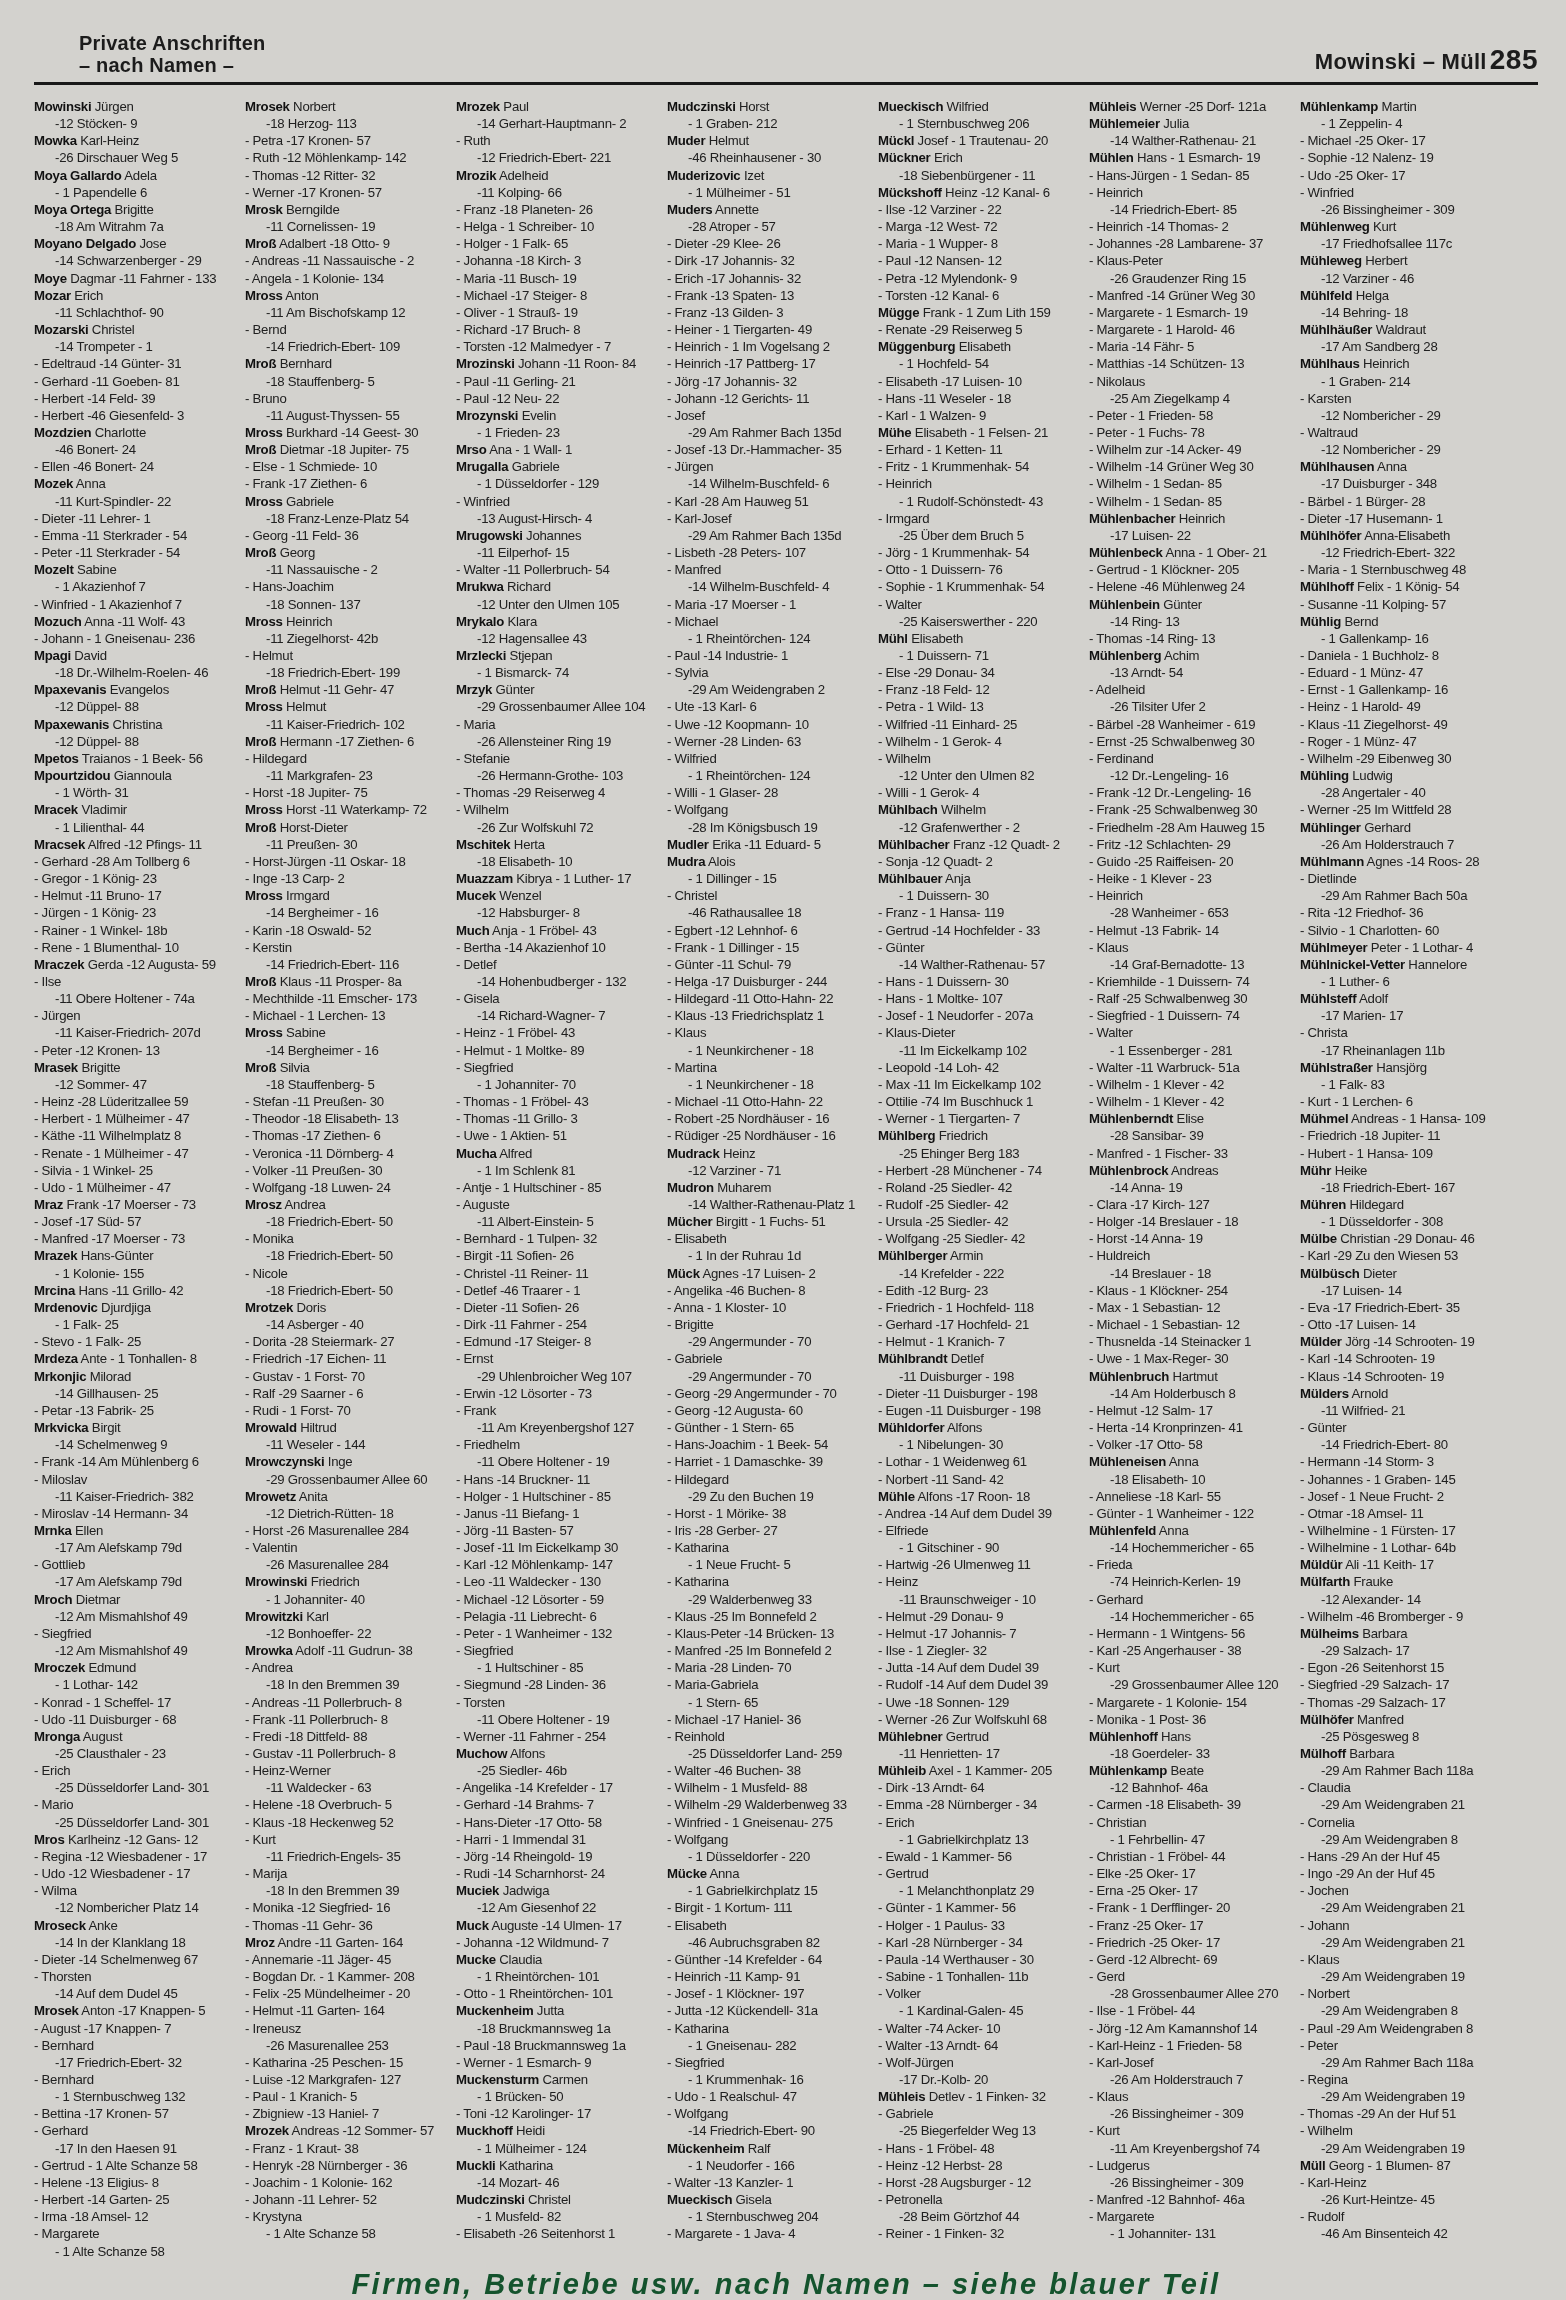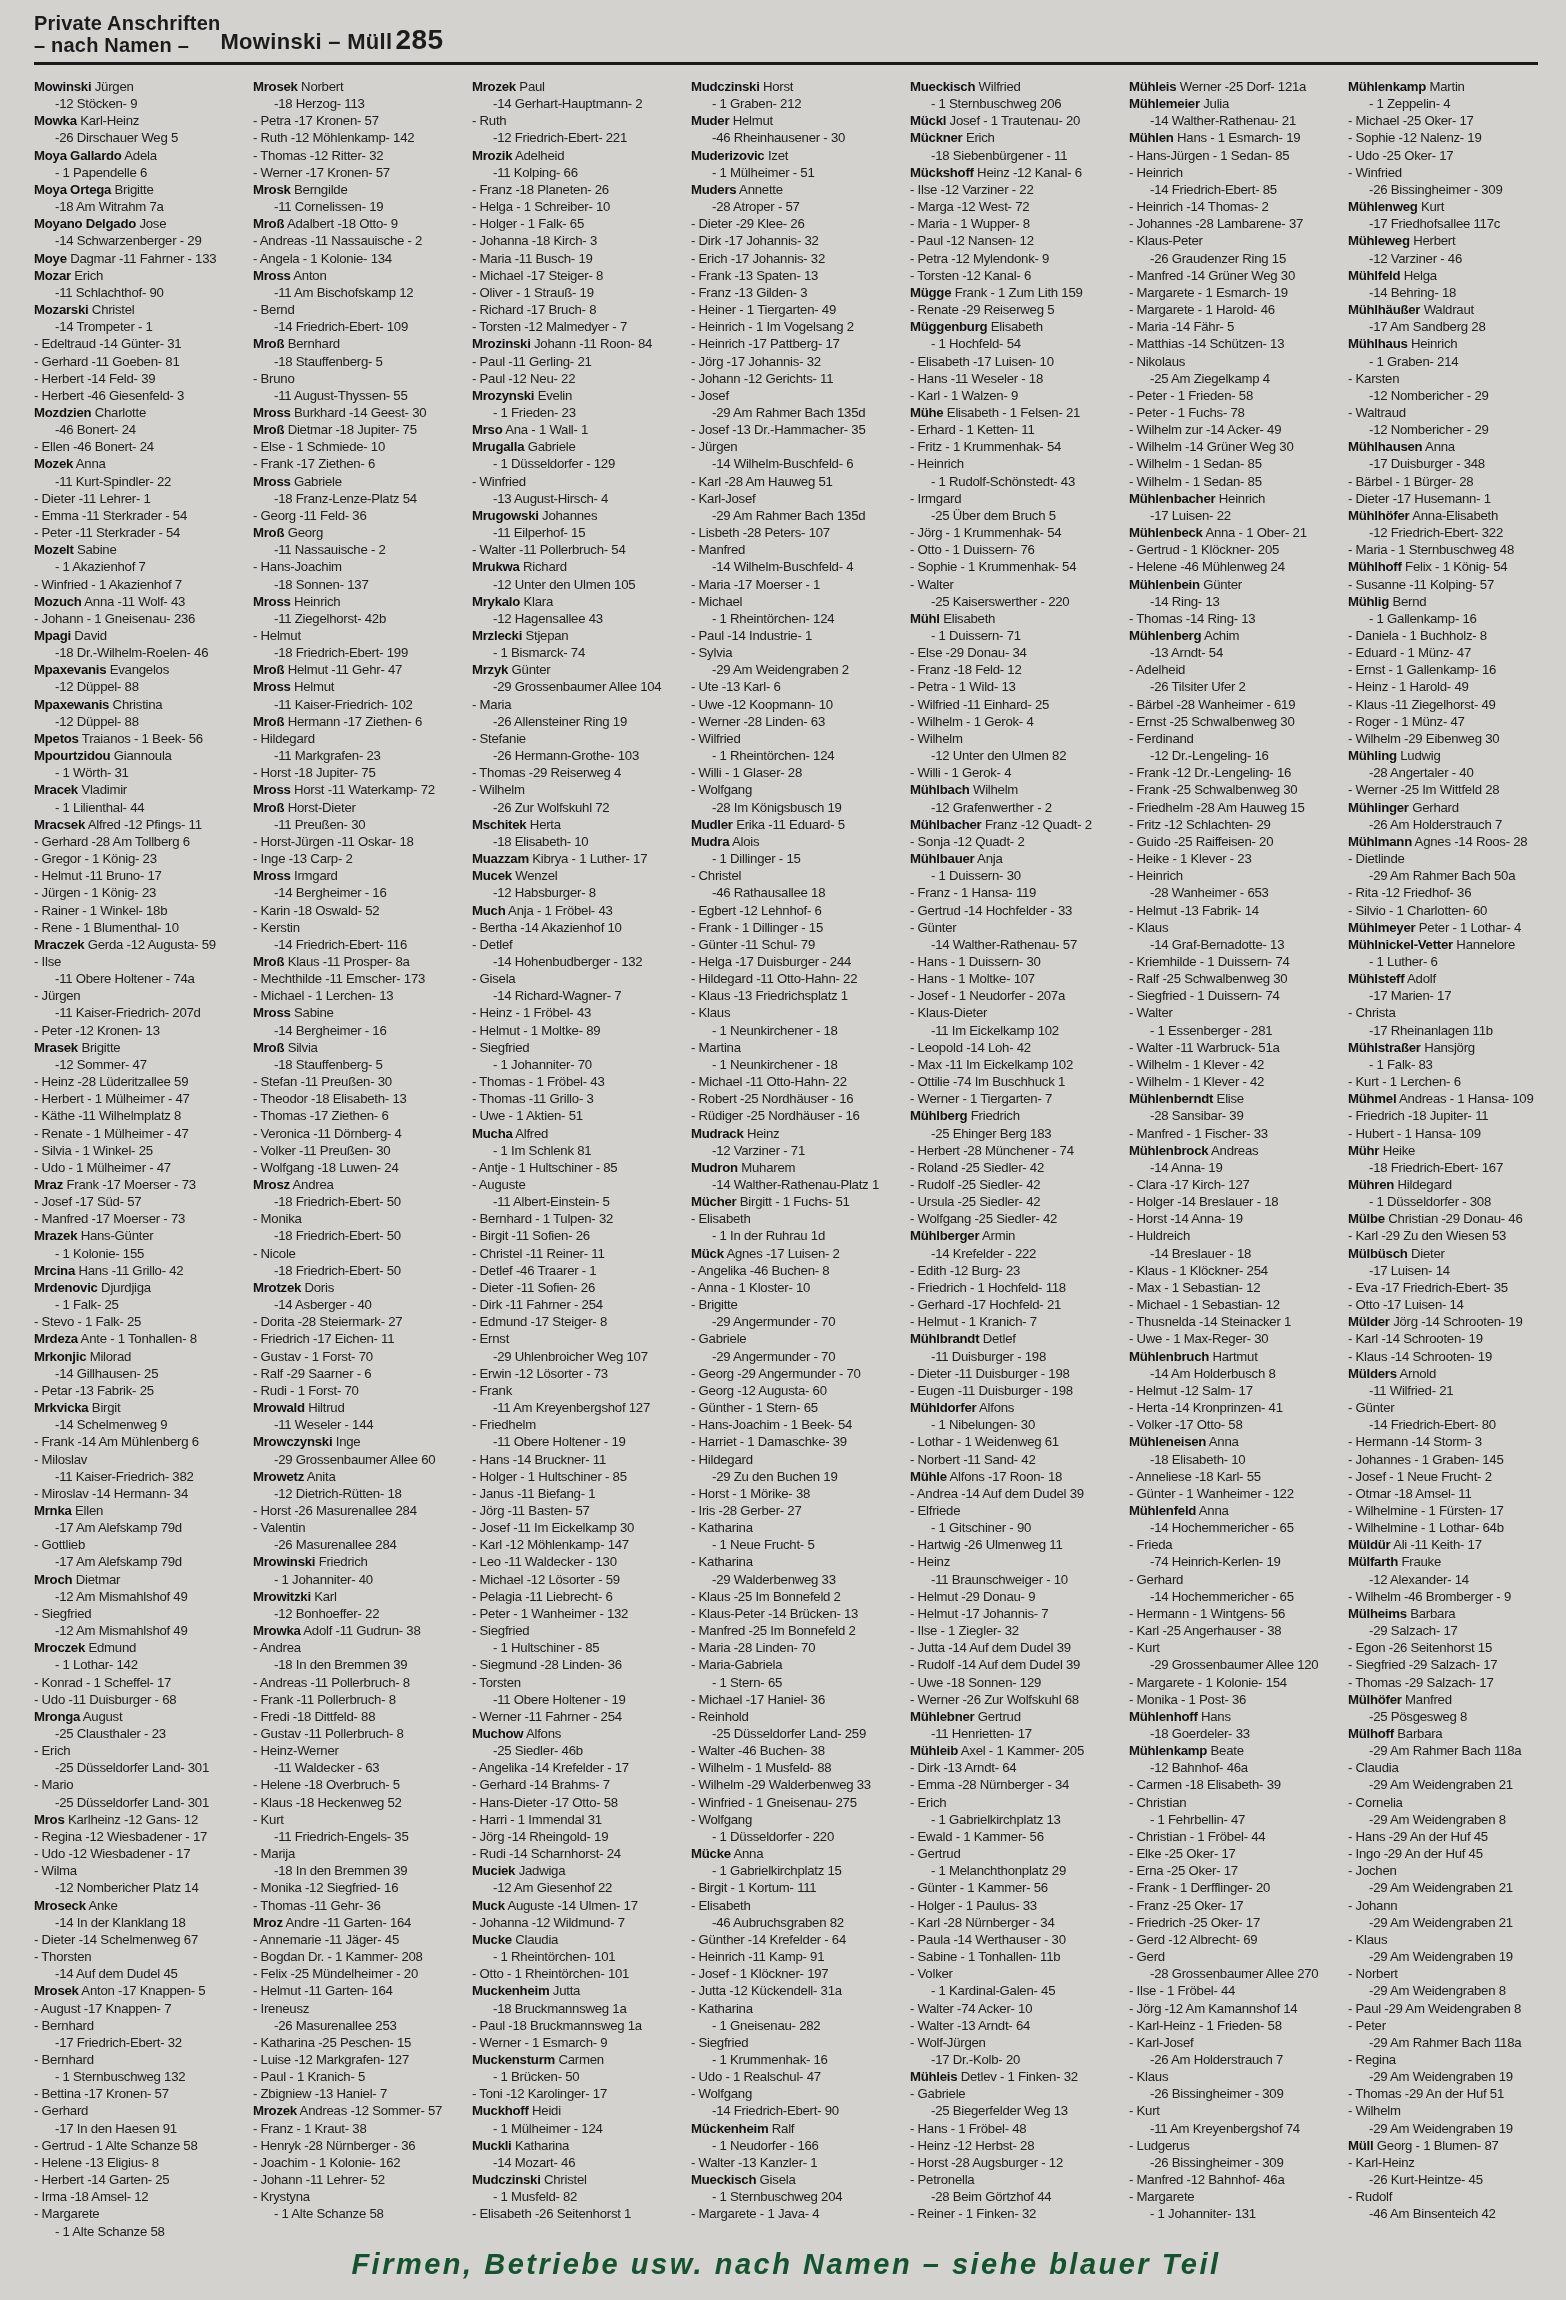--- a/index.html
+++ b/index.html
@@ -4,27 +4,27 @@
 <style>
   html,body{margin:0;padding:0;}
   body{
     width:1566px;height:2300px;overflow:hidden;
     background:#d3d2ce;
     color:#1c1c1c;
     font-family:"Liberation Sans", sans-serif;
     position:relative;
   }
   .page{padding:0 28px 0 34px;}
-  .header{display:flex;align-items:flex-end;padding-top:12px;}
+  .header{display:flex;justify-content:space-between;align-items:flex-end;padding-top:32px;margin-left:45px;}
   .hdr-left{font-weight:bold;font-size:20px;line-height:22px;letter-spacing:.2px;}
   .hdr-right{display:flex;align-items:baseline;gap:3px;}
   .hdr-range{font-weight:bold;font-size:22px;letter-spacing:.3px;}
   .hdr-page{font-weight:bold;font-size:28px;letter-spacing:.5px;}
   .rule{height:3px;background:#191919;margin-top:6px;}
-  .columns{display:flex;gap:10px;margin-top:13px;}
+  .columns{display:flex;gap:2px;margin-top:13px;}
   .col{flex:0 0 209px;overflow:visible;}
   .ln{
     font-size:13.2px;line-height:17.15px;white-space:nowrap;
     letter-spacing:-0.25px;color:#202020;
   }
   .ln b{font-weight:bold;color:#111;}
   .ln.ind{padding-left:21px;}
   .footer{
     text-align:center;margin-top:8px;
     font-weight:bold;font-style:italic;font-size:29px;letter-spacing:2.5px;

